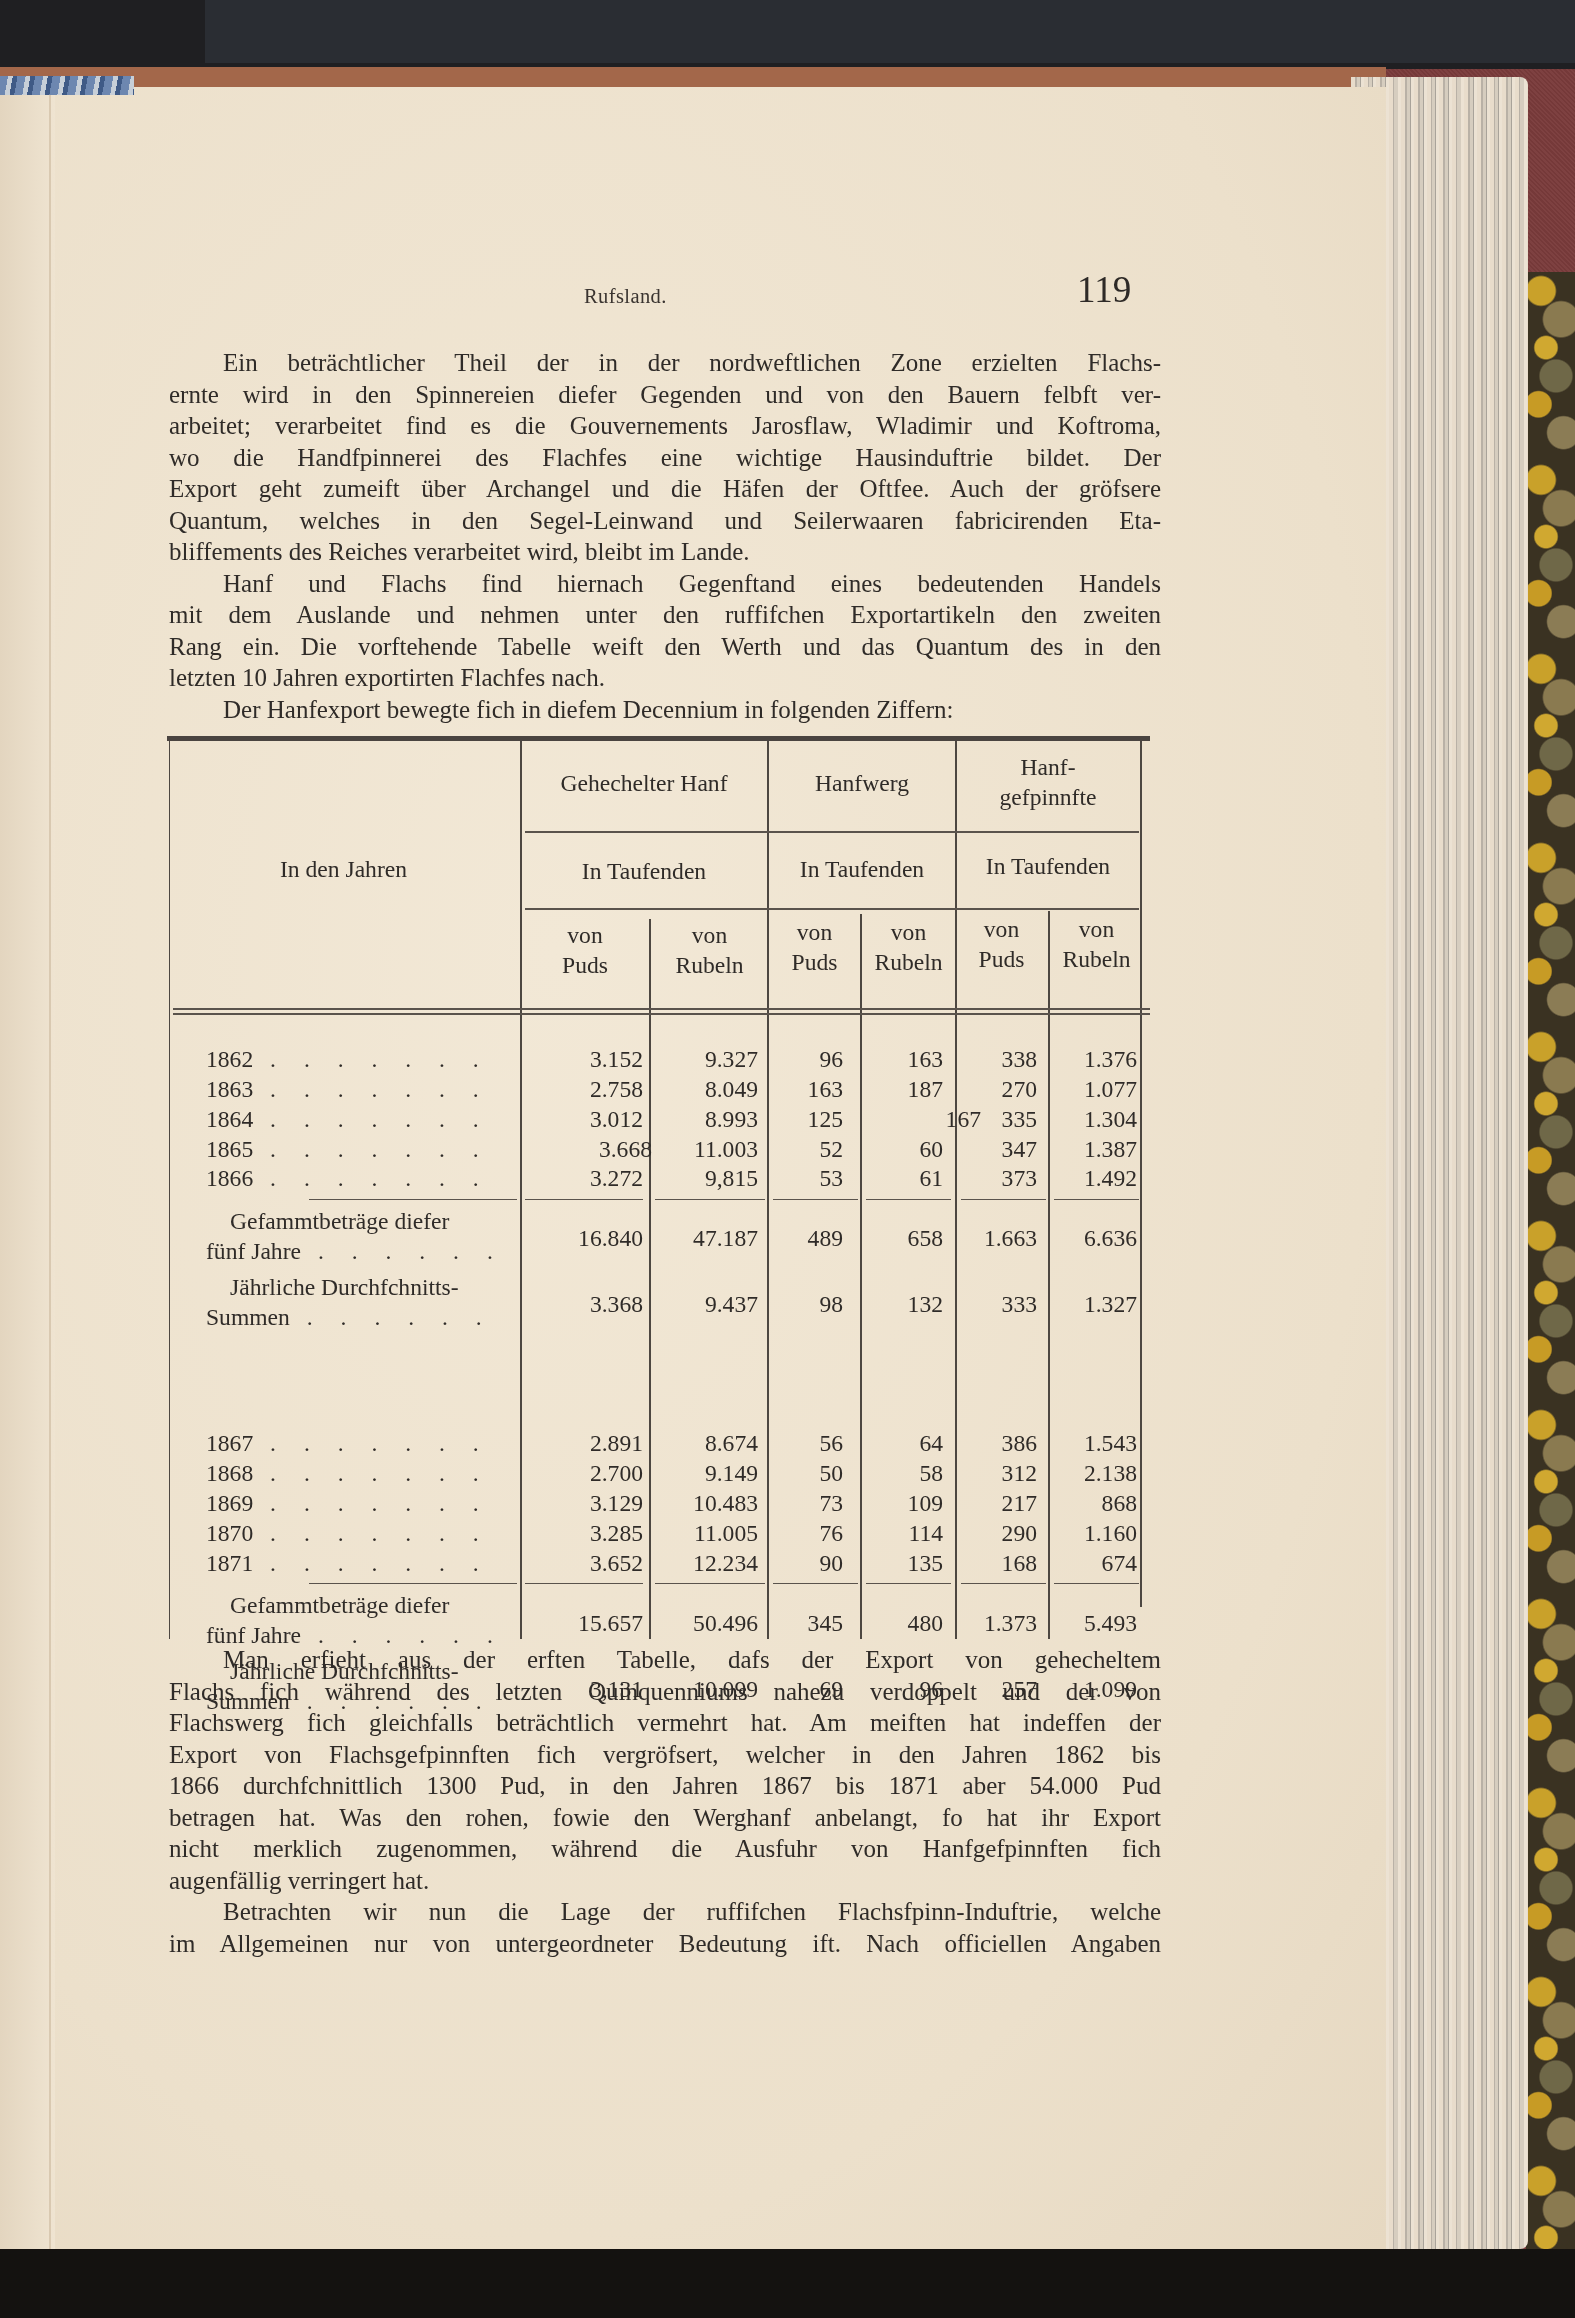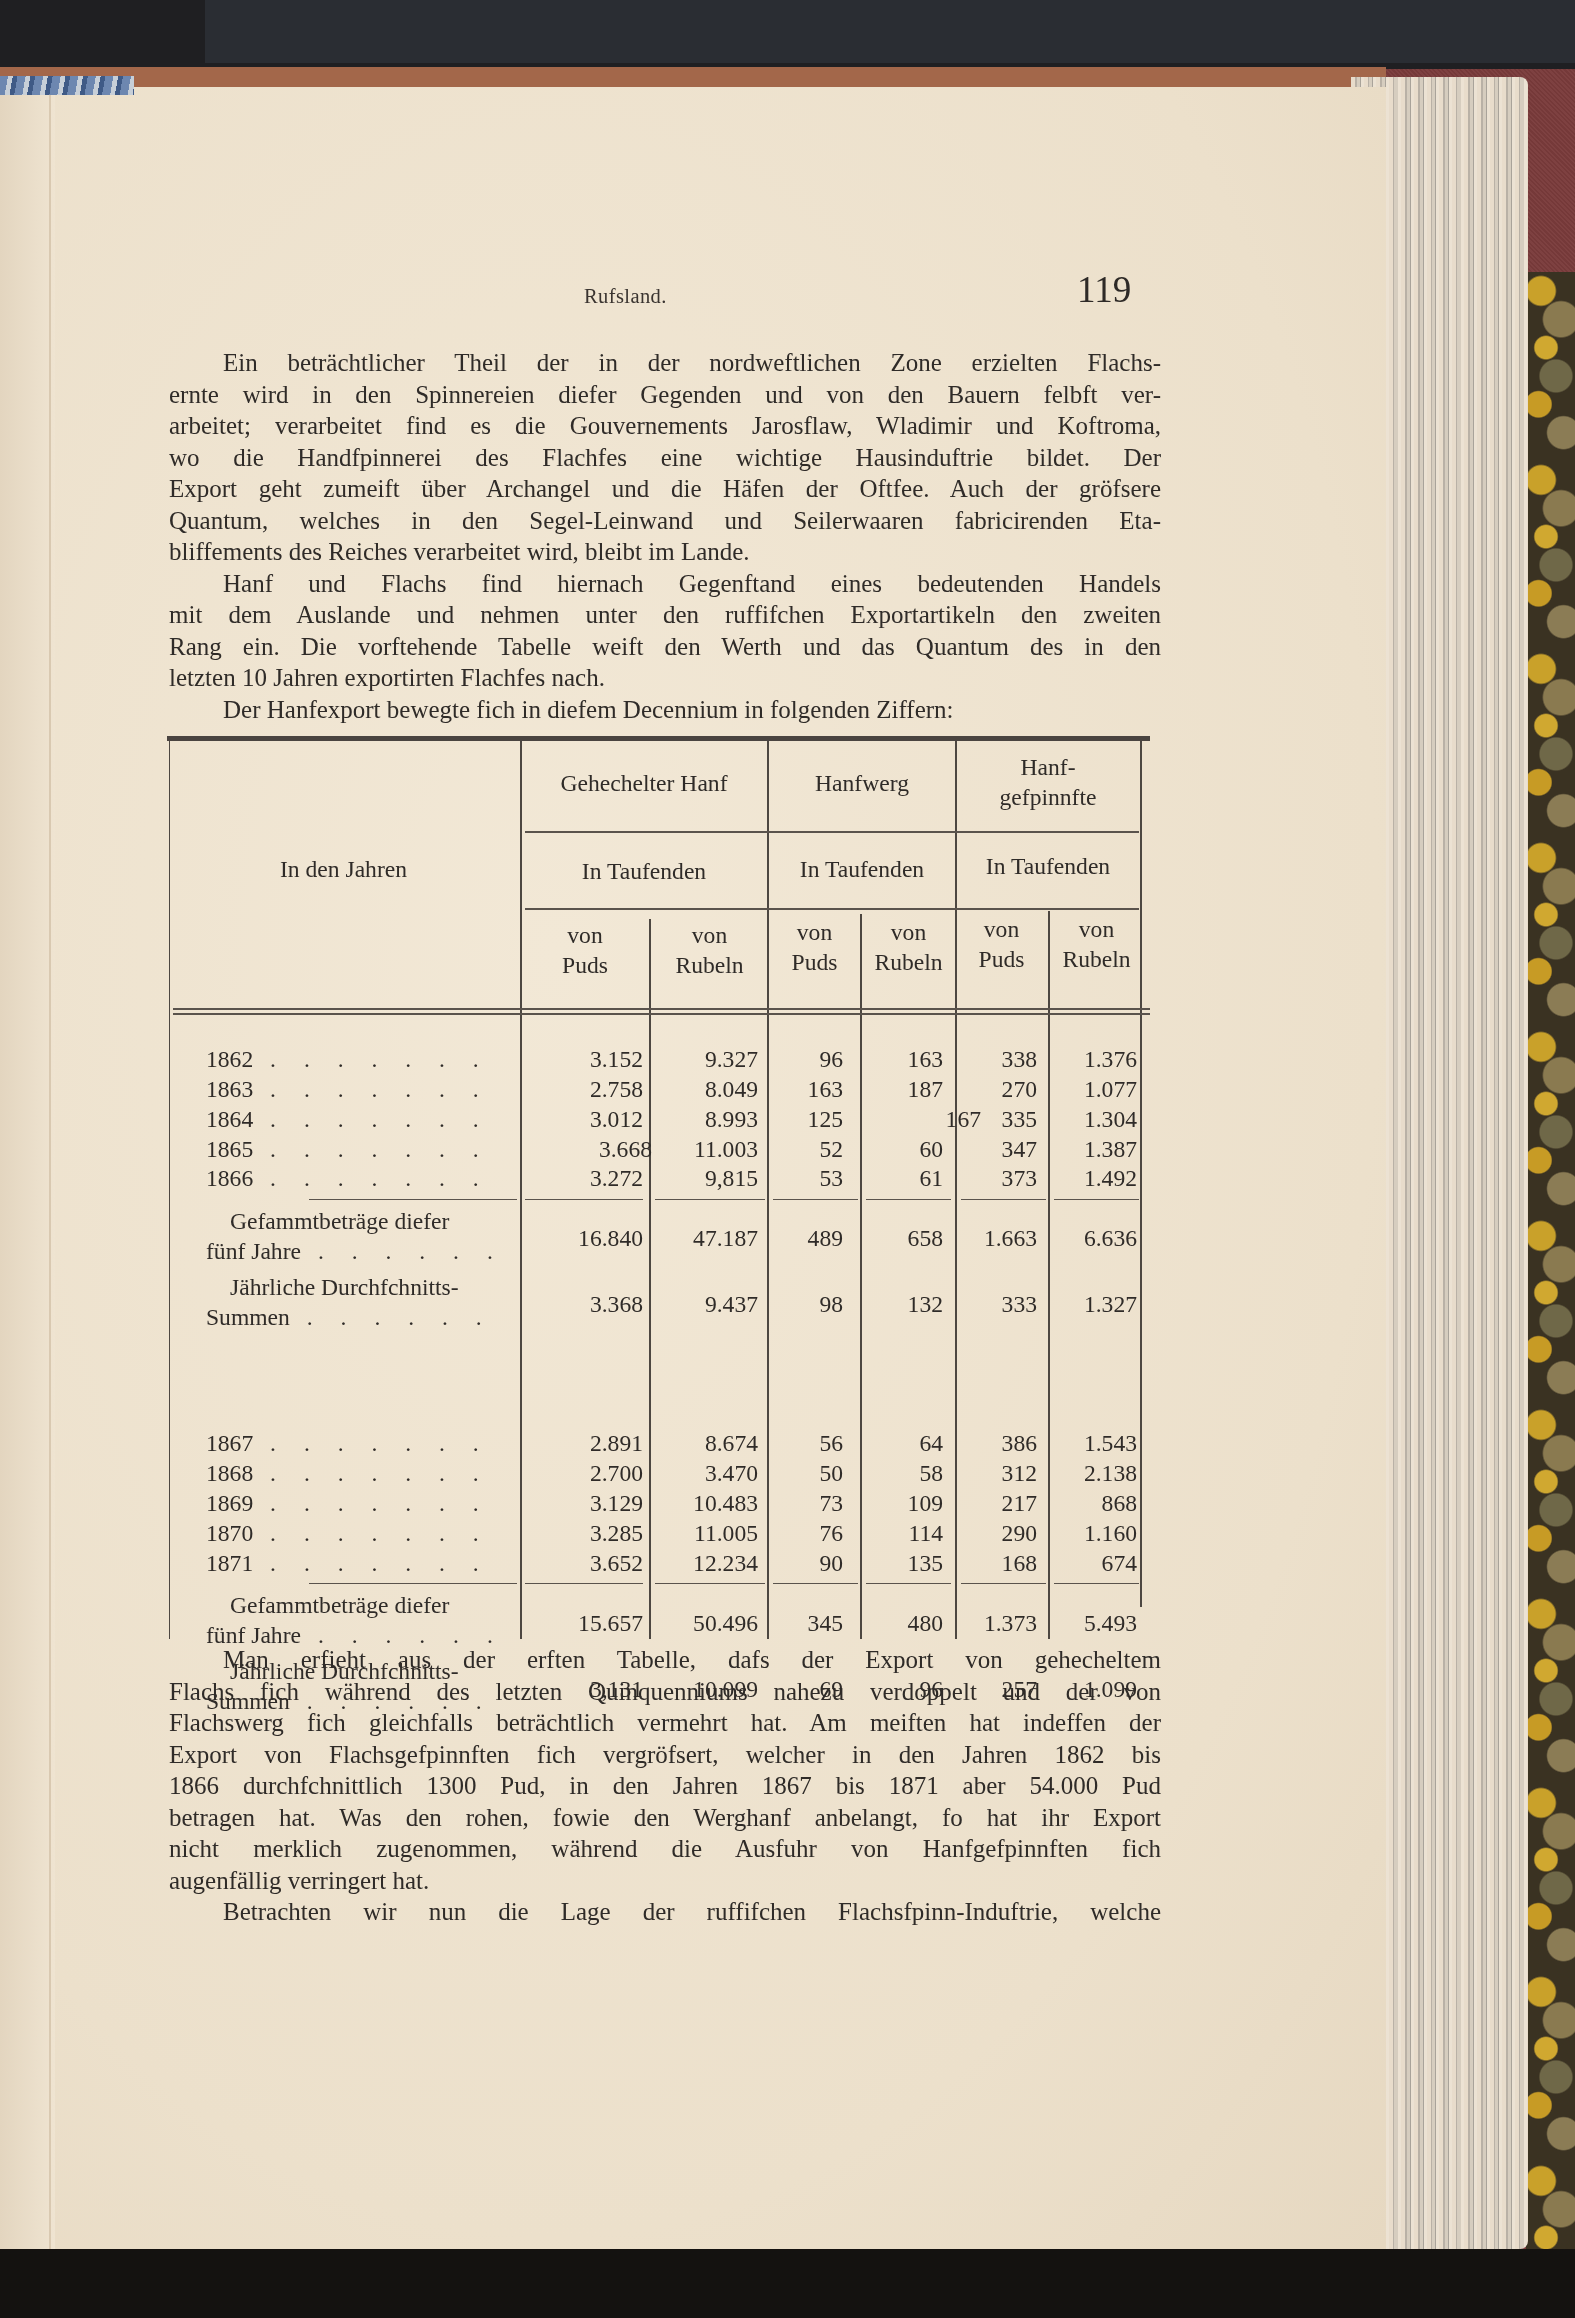--- a/index.html
+++ b/index.html
@@ -208,21 +208,21 @@
       <div class="cell" style="top:554px; left:844px; width:126px;">1.327</div>
       <div class="rowlabel" style="left:39px; top:693px;"><span>1867</span><span class="dots">  . . . . . . .</span></div>
       <div class="cell" style="top:693px; left:350px; width:126px;">2.891</div>
       <div class="cell" style="top:693px; left:465px; width:126px;">8.674</div>
       <div class="cell" style="top:693px; left:550px; width:126px;">56</div>
       <div class="cell" style="top:693px; left:650px; width:126px;">64</div>
       <div class="cell" style="top:693px; left:744px; width:126px;">386</div>
       <div class="cell" style="top:693px; left:844px; width:126px;">1.543</div>
       <div class="rowlabel" style="left:39px; top:723px;"><span>1868</span><span class="dots">  . . . . . . .</span></div>
       <div class="cell" style="top:723px; left:350px; width:126px;">2.700</div>
-      <div class="cell" style="top:723px; left:465px; width:126px;">3.470</div>
+      <div class="cell" style="top:723px; left:465px; width:126px;">9.149</div>
       <div class="cell" style="top:723px; left:550px; width:126px;">50</div>
       <div class="cell" style="top:723px; left:650px; width:126px;">58</div>
       <div class="cell" style="top:723px; left:744px; width:126px;">312</div>
       <div class="cell" style="top:723px; left:844px; width:126px;">2.138</div>
       <div class="rowlabel" style="left:39px; top:753px;"><span>1869</span><span class="dots">  . . . . . . .</span></div>
       <div class="cell" style="top:753px; left:350px; width:126px;">3.129</div>
       <div class="cell" style="top:753px; left:465px; width:126px;">10.483</div>
       <div class="cell" style="top:753px; left:550px; width:126px;">73</div>
       <div class="cell" style="top:753px; left:650px; width:126px;">109</div>
       <div class="cell" style="top:753px; left:744px; width:126px;">217</div>
@@ -273,15 +273,16 @@
     <span class="line">Flachs fich während des letzten Quinquenniums nahezu verdoppelt und der von</span>
     <span class="line">Flachswerg fich gleichfalls beträchtlich vermehrt hat. Am meiften hat indeffen der</span>
     <span class="line">Export von Flachsgefpinnften fich vergröfsert, welcher in den Jahren 1862 bis</span>
     <span class="line">1866 durchfchnittlich 1300 Pud, in den Jahren 1867 bis 1871 aber 54.000 Pud</span>
     <span class="line">betragen hat. Was den rohen, fowie den Werghanf anbelangt, fo hat ihr Export</span>
     <span class="line">nicht merklich zugenommen, während die Ausfuhr von Hanfgefpinnften fich</span>
     <span class="line last">augenfällig verringert hat.</span>
   </p>
   <p>
     <span class="line" style="padding-left:54px;">Betrachten wir nun die Lage der ruffifchen Flachsfpinn-Induftrie, welche</span>
+    <span class="line">im Allgemeinen nur von untergeordneter Bedeutung ift. Nach officiellen Angaben</span>
   </p>
 </div>
 
 
 </body></html>

